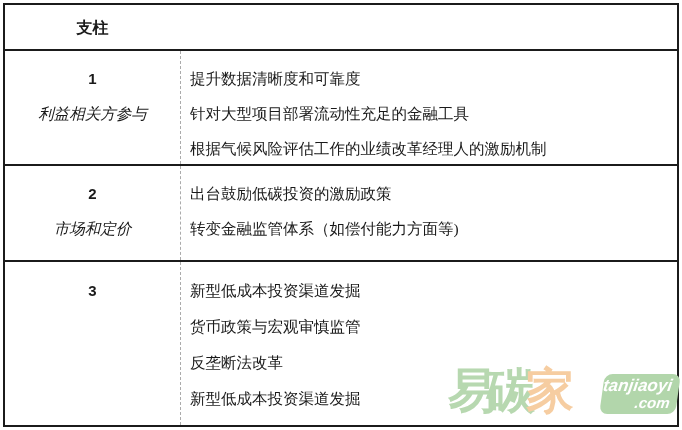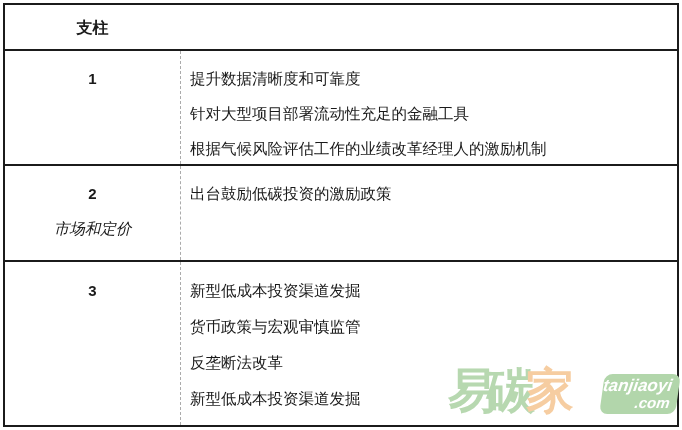--- a/index.html
+++ b/index.html
@@ -94,35 +94,37 @@
 
     <div class="t-row row-header sep" style="border-bottom-color: rgb(27, 27, 27);">
       <div class="cell first head-cell">
         <span>支柱</span>
       </div>
     </div>
 
     <div class="t-row row-1 sep" style="border-bottom-color: rgb(27, 27, 27);">
       <div class="cell first pillar-cell">
         <div class="pillar-num">1</div>
+        <div class="pillar-name">利益相关方参与</div>
       </div>
       <div class="cell policy-cell" style="border-left-color: rgb(171, 171, 171);">
         <div>提升数据清晰度和可靠度</div>
         <div>针对大型项目部署流动性充足的金融工具</div>
         <div>根据气候风险评估工作的业绩改革经理人的激励机制</div>
       </div>
     </div>
 
     <div class="t-row row-2 sep" style="border-bottom-color: rgb(27, 27, 27);">
       <div class="cell first pillar-cell">
         <div class="pillar-num">2</div>
         <div class="pillar-name">市场和定价</div>
       </div>
       <div class="cell policy-cell" style="border-left-color: rgb(171, 171, 171);">
         <div>出台鼓励低碳投资的激励政策</div>
+        <div>转变金融监管体系（如偿付能力方面等)</div>
       </div>
     </div>
 
     <div class="t-row row-3">
       <div class="cell first pillar-cell">
         <div class="pillar-num">3</div>
       </div>
       <div class="cell policy-cell" style="border-left-color: rgb(171, 171, 171);">
         <div>新型低成本投资渠道发掘</div>
         <div>货币政策与宏观审慎监管</div>

